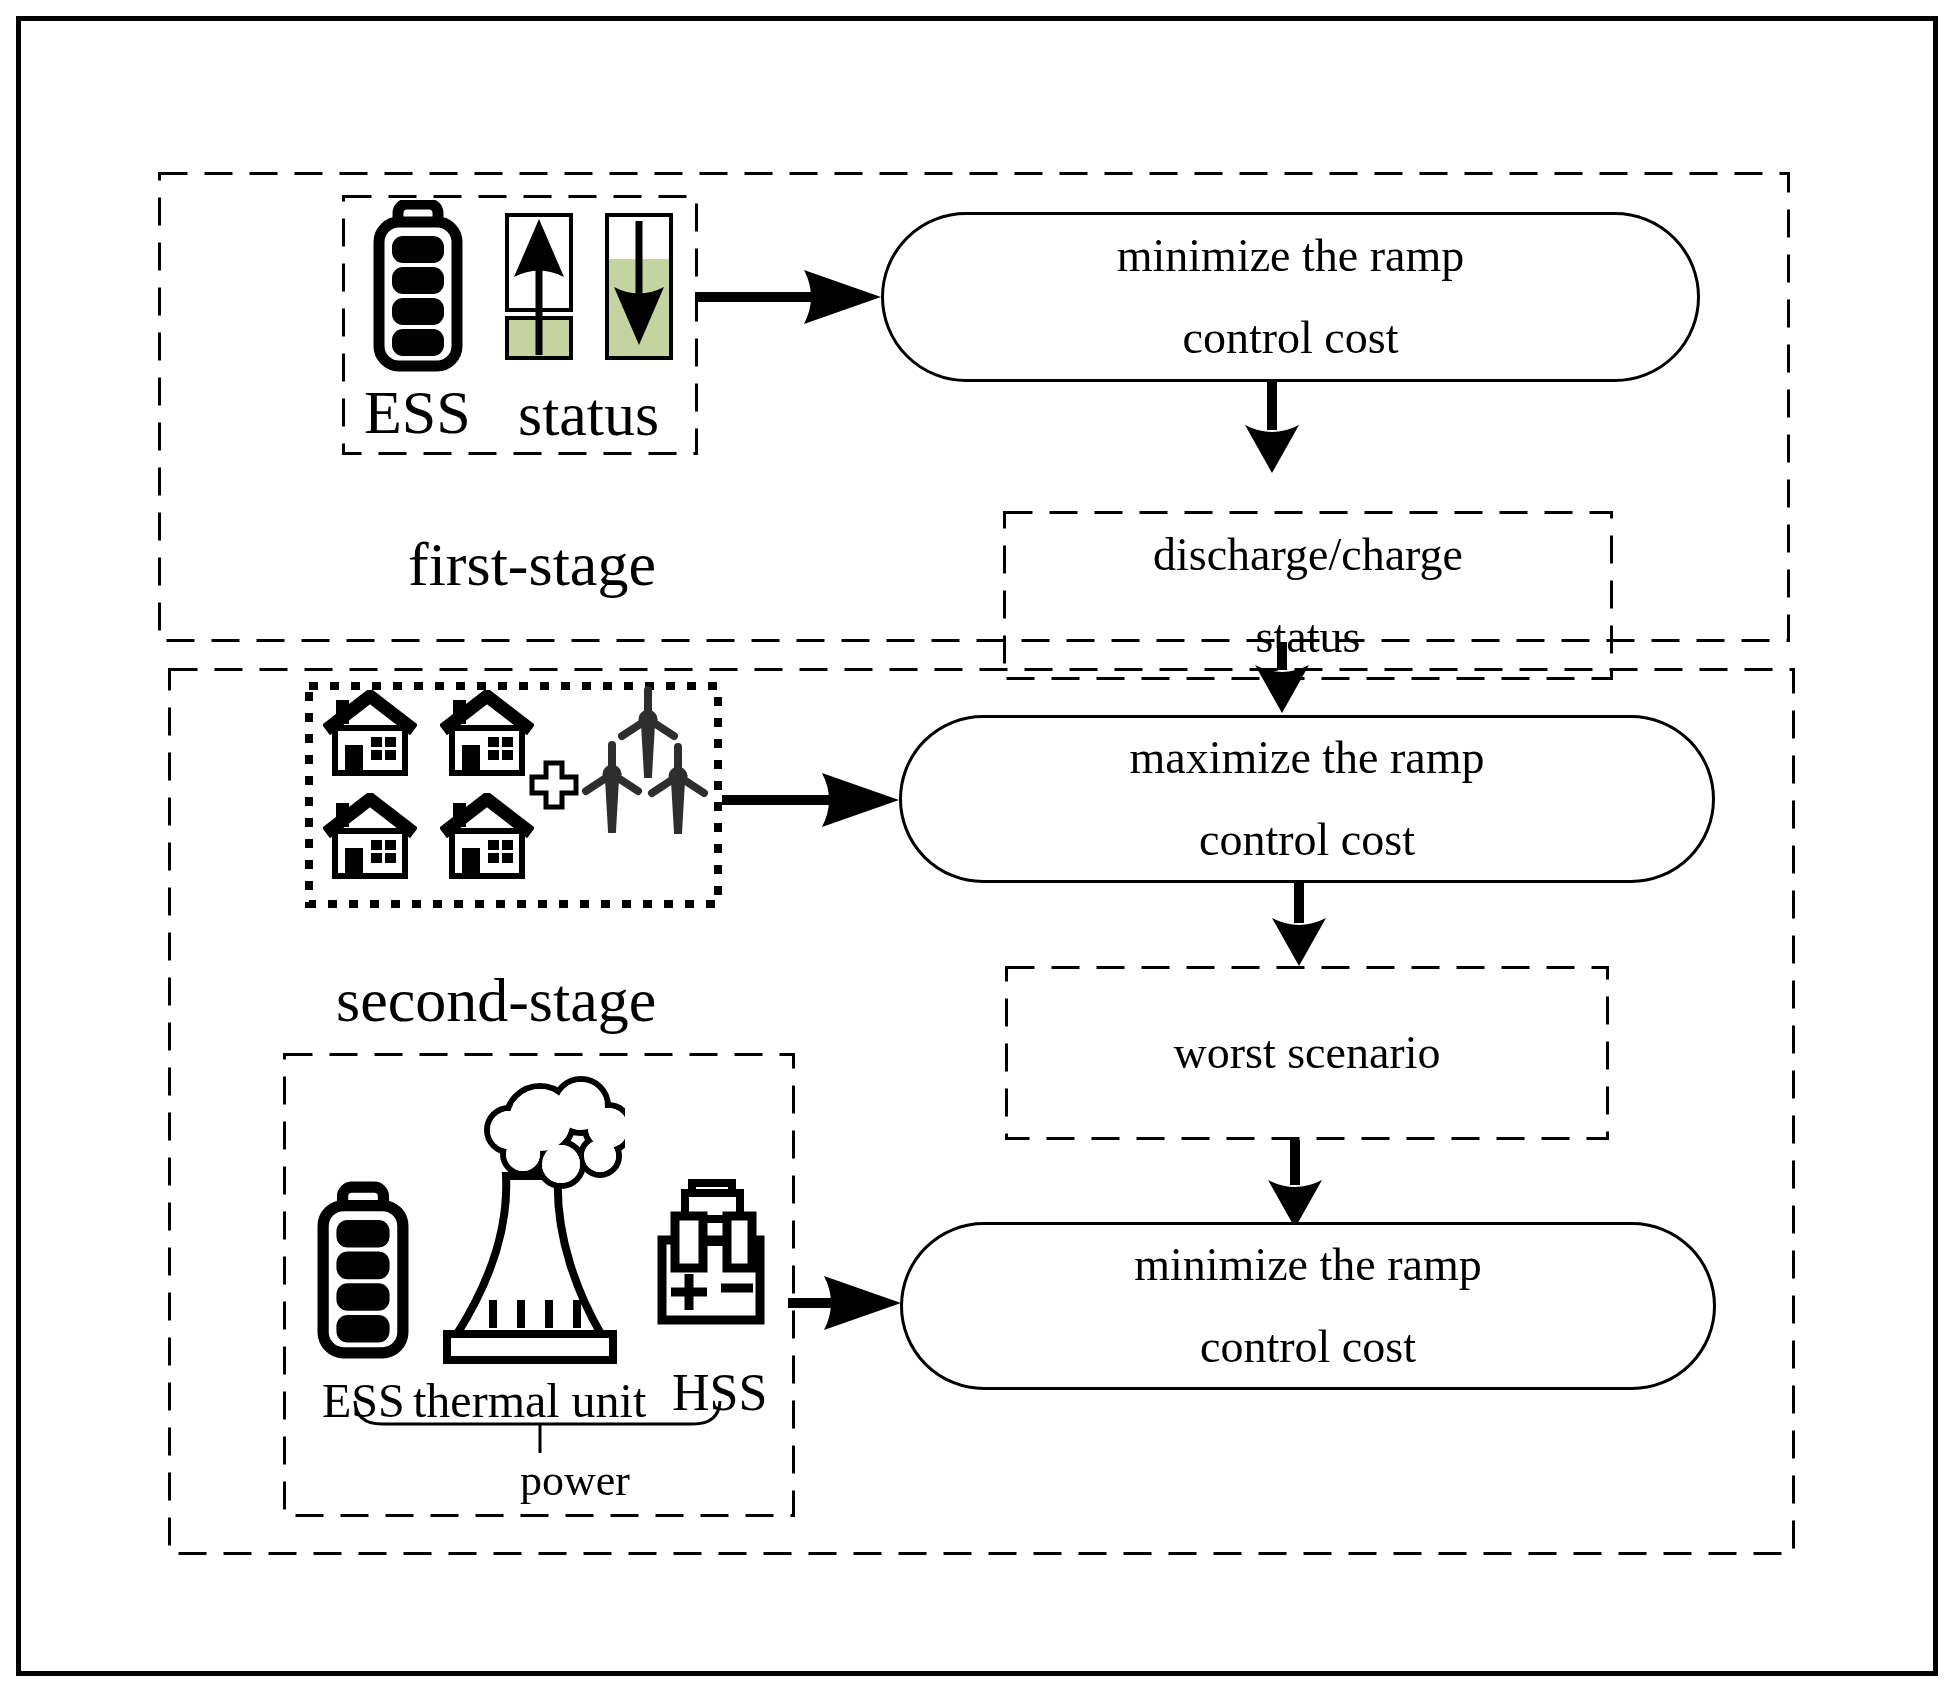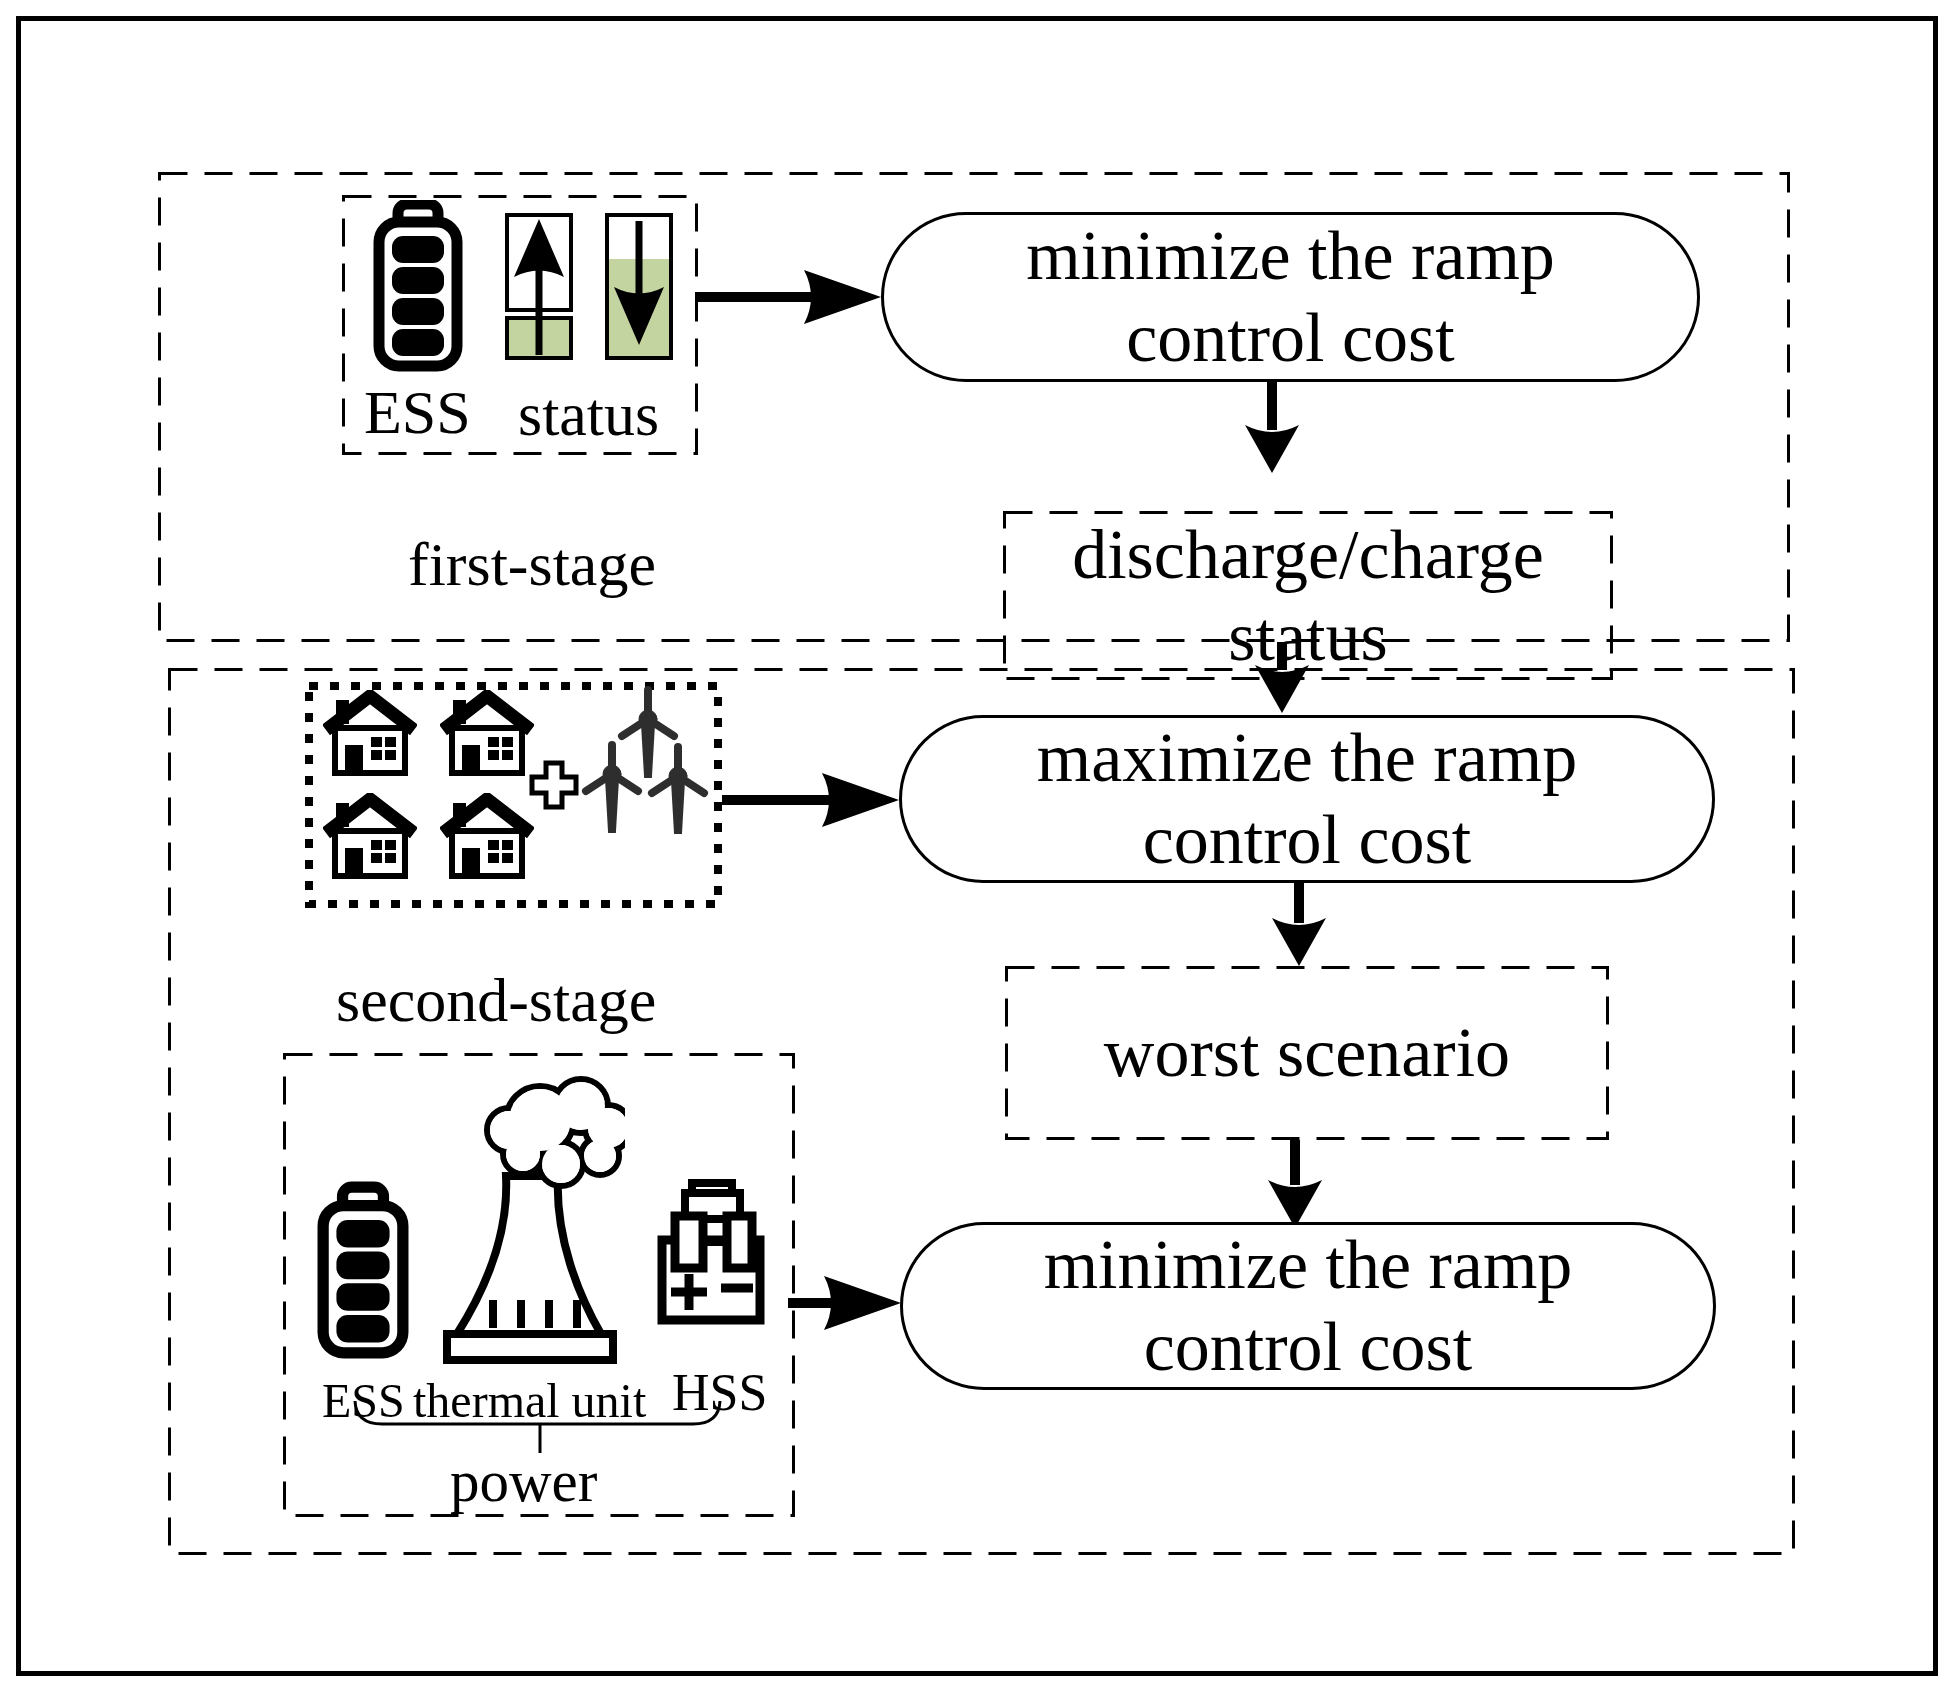--- a/index.html
+++ b/index.html
@@ -4,27 +4,27 @@
 <style>
   html,body{margin:0;padding:0;background:#fff;}
   .canvas{
     position:relative;width:1954px;height:1694px;background:var(--background,#fff);
     font-family:"Liberation Serif","DejaVu Serif",serif;color:var(--ink,#000);overflow:hidden;
   }
   .abs{position:absolute;}
   .boxline{position:absolute;left:0;top:0;}
   .node-text{
     display:flex;flex-direction:column;justify-content:center;align-items:center;
-    width:100%;height:100%;font-size:70px;line-height:82px;text-align:center;white-space:nowrap;
+    width:100%;height:100%;font-size:46px;line-height:82px;text-align:center;white-space:nowrap;
   }
   .stadium{box-sizing:border-box;border:3px solid var(--ink,#000);border-radius:90px;background:#fff;}
   .stage-label{font-size:62px;line-height:64px;white-space:nowrap;}
   .icon-label{font-size:62px;line-height:64px;white-space:nowrap;}
   .power-sub-label{font-size:48px;line-height:50px;white-space:nowrap;}
-  .power-label{font-size:59px;line-height:66px;white-space:nowrap;text-align:left;}
+  .power-label{font-size:44px;line-height:66px;white-space:nowrap;text-align:right;}
   .statusbar{box-sizing:border-box;}
   .statusbar .seg{box-sizing:border-box;border:4px solid var(--ink,#000);background:#fff;}
   .statusbar .green{background:var(--status-fill,#c3d4a0);}
 </style>
 </head>
 <body>
 
 <div class="canvas">
 
   <div class="abs" style="left:16px;top:16px;width:1922px;height:1660px;box-sizing:border-box;border:5px solid #000;"></div>

